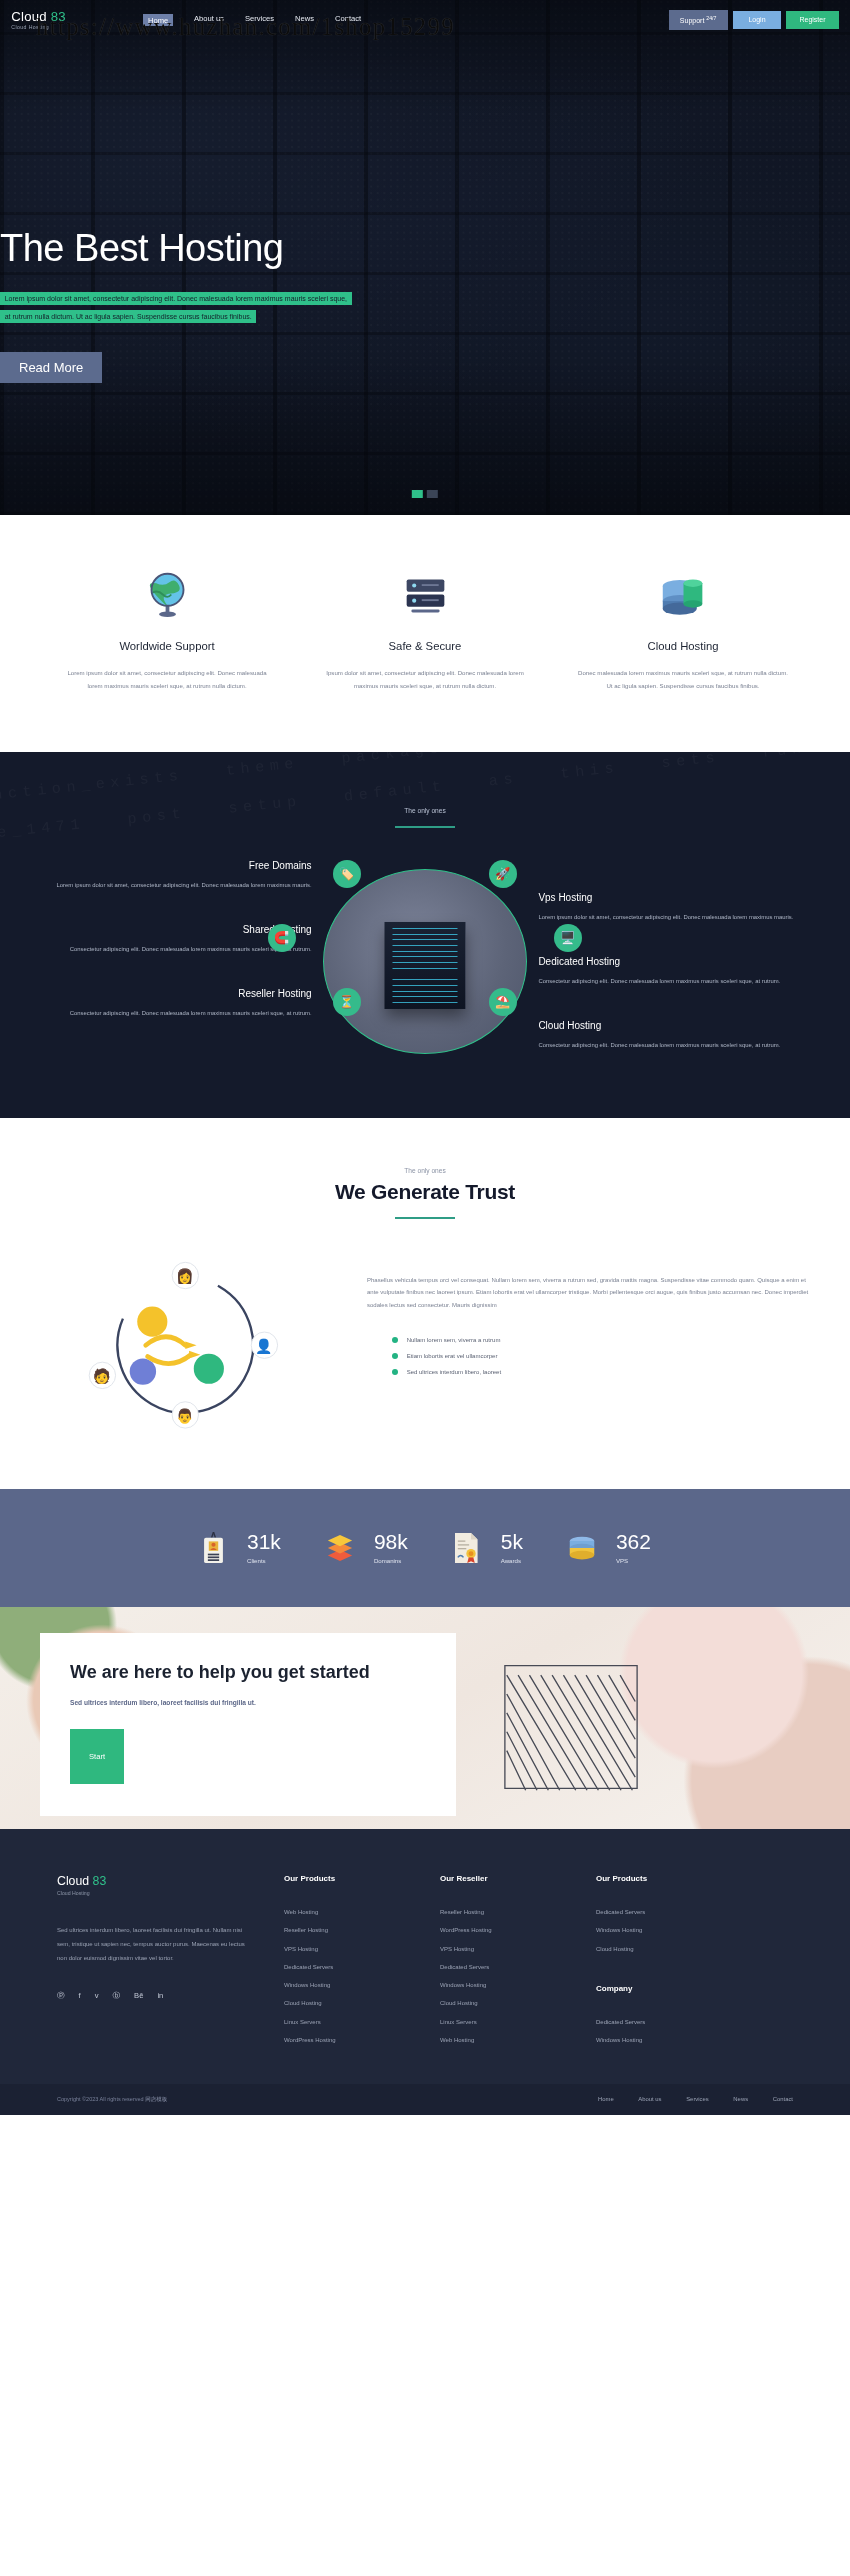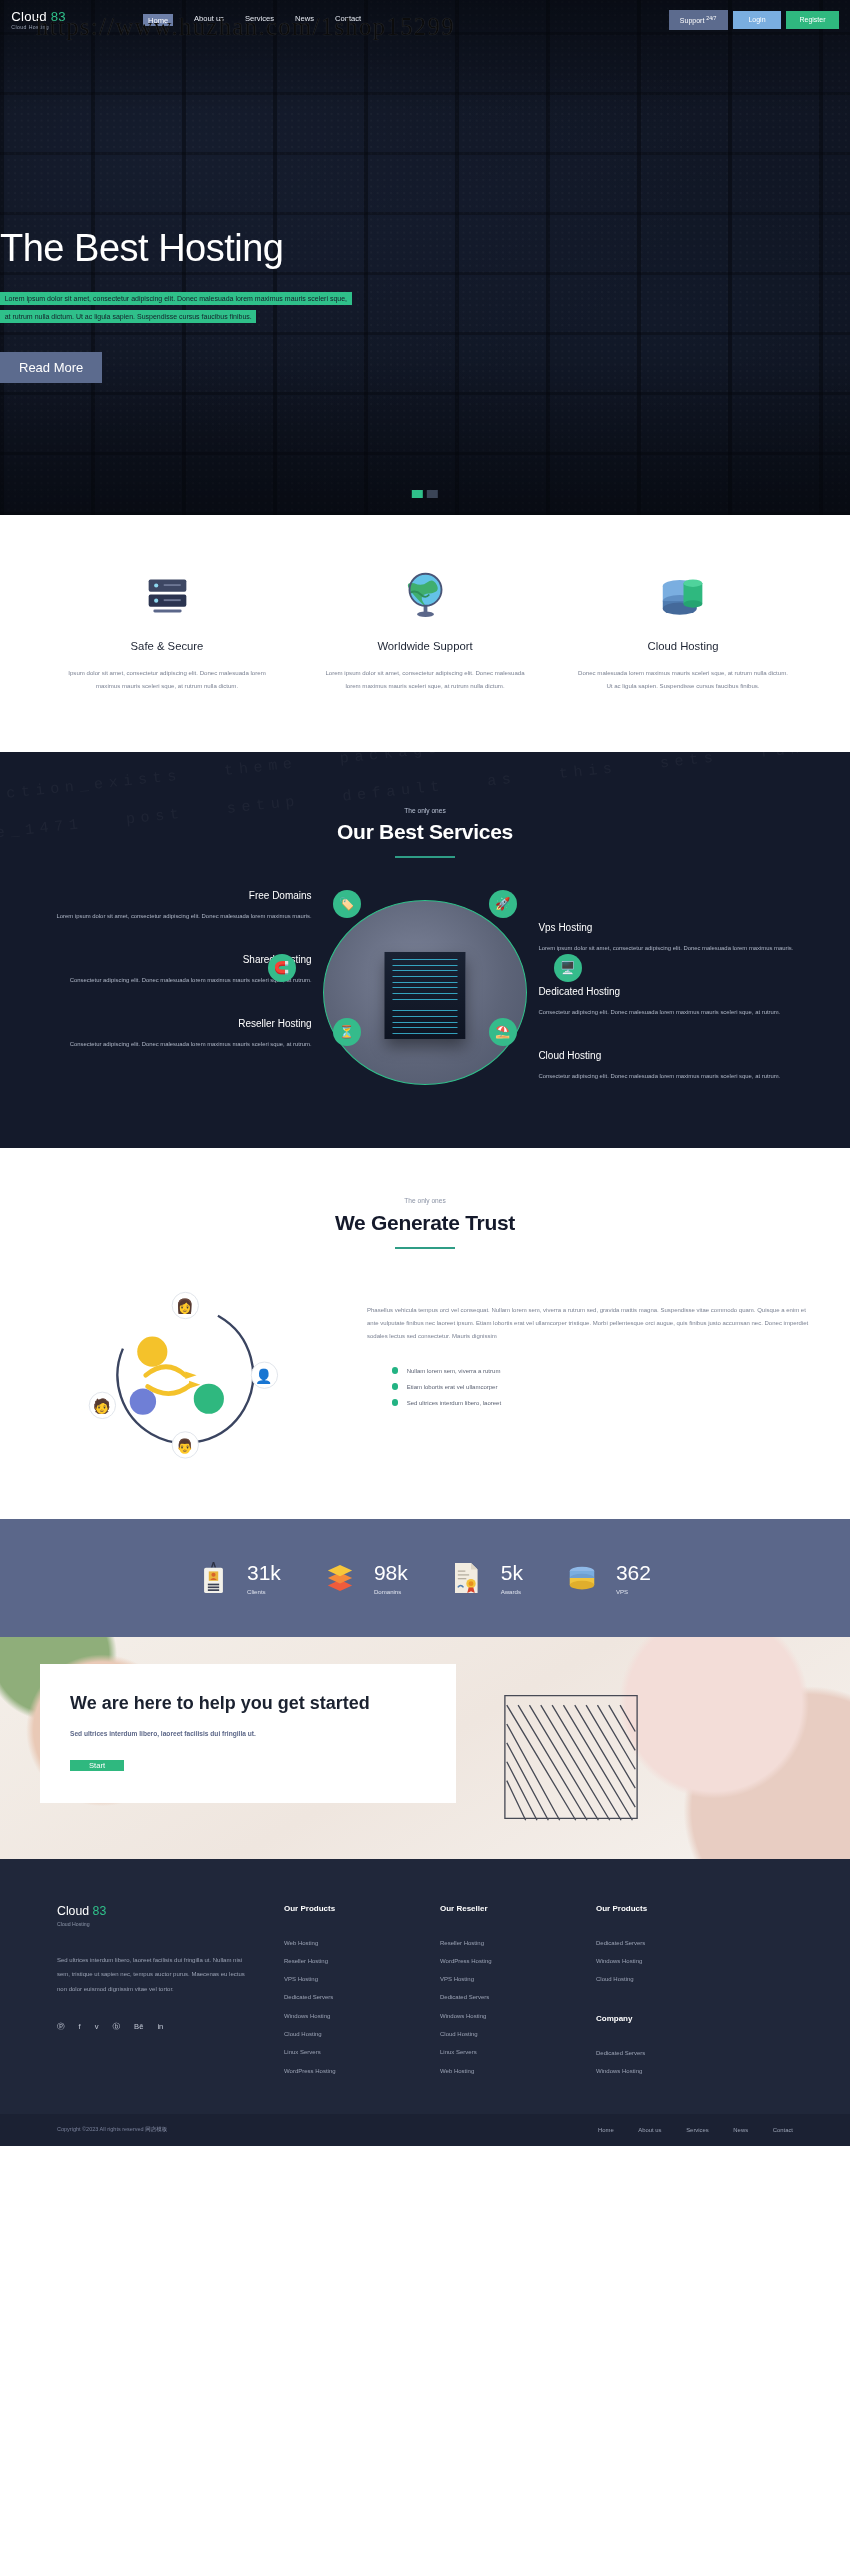--- a/index.html
+++ b/index.html
@@ -175,21 +175,21 @@
       radial-gradient(circle at 95% 78%, #e8cdc2 0 14%, transparent 15%),
       radial-gradient(circle at 6% 8%, #8fae7a 0 7%, transparent 8%),
       linear-gradient(150deg,#f4efe9 0%,#efe6df 50%,#f6f2ee 100%);
   }
   .cta-card {
     position:absolute; left:40px; top:26.4px; width:416px; background:#fff;
     padding:28px 30px 32px;
   }
   .cta-title { font-size:18px; color:#1b2230; font-weight:bold; line-height:1.28; }
   .cta-sub { font-size:6.6px; color:#5c6788; font-weight:bold; margin-top:15px; }
-  .cta-btn { display:inline-block; margin-top:23px; background:#2fb87f; color:#fff; font-size:7.6px; padding:1px 19px; }
+  .cta-btn { display:inline-block; margin-top:23px; background:#2fb87f; color:#fff; font-size:7.6px; padding:23px 19px; }
   .cta-scribble {
     position:absolute; right:194px; top:49px; width:170px; height:142px;
     opacity:.85;
   }
 
   
   .footer { background:#20273a; padding:45px 57px 28px; display:flex; }
   .fcol-brand { width:227px; padding-right:38px; }
   .f-logo { font-size:12.3px; color:#fff; }
   .f-logo .accent { color:#2fc08a; }
@@ -255,48 +255,48 @@
 
     <div class="hero-dots">
       <i></i>
       <i class="off"></i>
     </div>
   </section>
 
   <section class="features">
     <div class="feature">
       <div class="feature-icon">
+        <svg width="49" height="49" viewBox="0 0 52 52">
+          <ellipse cx="26" cy="47" rx="9" ry="3" fill="#5b678a"></ellipse>
+          <rect x="24" y="36" width="4" height="10" fill="#5b678a"></rect>
+          <circle cx="26" cy="21" r="17" fill="#64c3e8"></circle>
+          <path d="M14 14q8 4 14-1t10 3-8 9-6 10-9-7 -1-14z" fill="#3fae6e"></path>
+          <path d="M10 24q6-3 11 2t9 0" stroke="#2f8f5a" stroke-width="2" fill="none"></path>
+          <circle cx="26" cy="21" r="17" fill="none" stroke="#4a5577" stroke-width="2"></circle>
+        </svg>
+      </div>
+      <div class="feature-title">Worldwide Support</div>
+      <div class="feature-text">Lorem ipsum dolor sit amet, consectetur adipiscing elit. Donec malesuada lorem maximus mauris sceleri sque, at rutrum nulla dictum.</div>
+    </div>
+
+    <div class="feature">
+      <div class="feature-icon">
         <svg width="53" height="49" viewBox="0 0 56 52">
           <rect x="8" y="10" width="40" height="13" rx="2" fill="#3d4763"></rect>
           <rect x="8" y="26" width="40" height="13" rx="2" fill="#2b3450"></rect>
           <circle cx="16" cy="16.5" r="2.2" fill="#8fd9f0"></circle>
           <circle cx="16" cy="32.5" r="2.2" fill="#8fd9f0"></circle>
           <rect x="24" y="15" width="18" height="2" fill="#6d7794"></rect>
           <rect x="24" y="31" width="18" height="2" fill="#6d7794"></rect>
           <rect x="13" y="42" width="30" height="3" rx="1.5" fill="#5b678a"></rect>
           <path d="M28 2l8 3v7c0 5-4 8-8 9-4-1-8-4-8-9V5z" fill="#2fb87f" opacity=".0"></path>
         </svg>
       </div>
       <div class="feature-title">Safe &amp; Secure</div>
       <div class="feature-text">Ipsum dolor sit amet, consectetur adipiscing elit. Donec malesuada lorem maximus mauris sceleri sque, at rutrum nulla dictum.</div>
-    </div>
-
-    <div class="feature">
-      <div class="feature-icon">
-        <svg width="49" height="49" viewBox="0 0 52 52">
-          <ellipse cx="26" cy="47" rx="9" ry="3" fill="#5b678a"></ellipse>
-          <rect x="24" y="36" width="4" height="10" fill="#5b678a"></rect>
-          <circle cx="26" cy="21" r="17" fill="#64c3e8"></circle>
-          <path d="M14 14q8 4 14-1t10 3-8 9-6 10-9-7 -1-14z" fill="#3fae6e"></path>
-          <path d="M10 24q6-3 11 2t9 0" stroke="#2f8f5a" stroke-width="2" fill="none"></path>
-          <circle cx="26" cy="21" r="17" fill="none" stroke="#4a5577" stroke-width="2"></circle>
-        </svg>
-      </div>
-      <div class="feature-title">Worldwide Support</div>
-      <div class="feature-text">Lorem ipsum dolor sit amet, consectetur adipiscing elit. Donec malesuada lorem maximus mauris sceleri sque, at rutrum nulla dictum.</div>
     </div>
 
     <div class="feature">
       <div class="feature-icon">
         <svg width="57" height="49" viewBox="0 0 60 52">
           <ellipse cx="26" cy="17" rx="18" ry="6.5" fill="#7aaee0"></ellipse>
           <rect x="8" y="17" width="36" height="16" fill="#7aaee0"></rect>
           <ellipse cx="26" cy="33" rx="18" ry="6.5" fill="#5f8fc4"></ellipse>
           <rect x="8" y="33" width="36" height="8" fill="#4f7cb0"></rect>
           <ellipse cx="26" cy="41" rx="18" ry="6.5" fill="#44699a"></ellipse>
@@ -306,21 +306,20 @@
         </svg>
       </div>
       <div class="feature-title">Cloud Hosting</div>
       <div class="feature-text">Donec malesuada lorem maximus mauris sceleri sque, at rutrum nulla dictum. Ut ac ligula sapien. Suspendisse cursus faucibus finibus.</div>
     </div>
   </section>
 
   <section class="services">
     <div class="sec-head">
       <div class="sec-eyebrow">The only ones</div>
-      <div class="sec-title">Our Best Services</div>
       <div class="sec-rule"></div>
     </div>
 
     <div class="svc-wrap">
       <div class="svc-circle">
         <div class="rack"></div>
       </div>
 
       <div class="svc-row r1">
         <div class="svc-side left">

